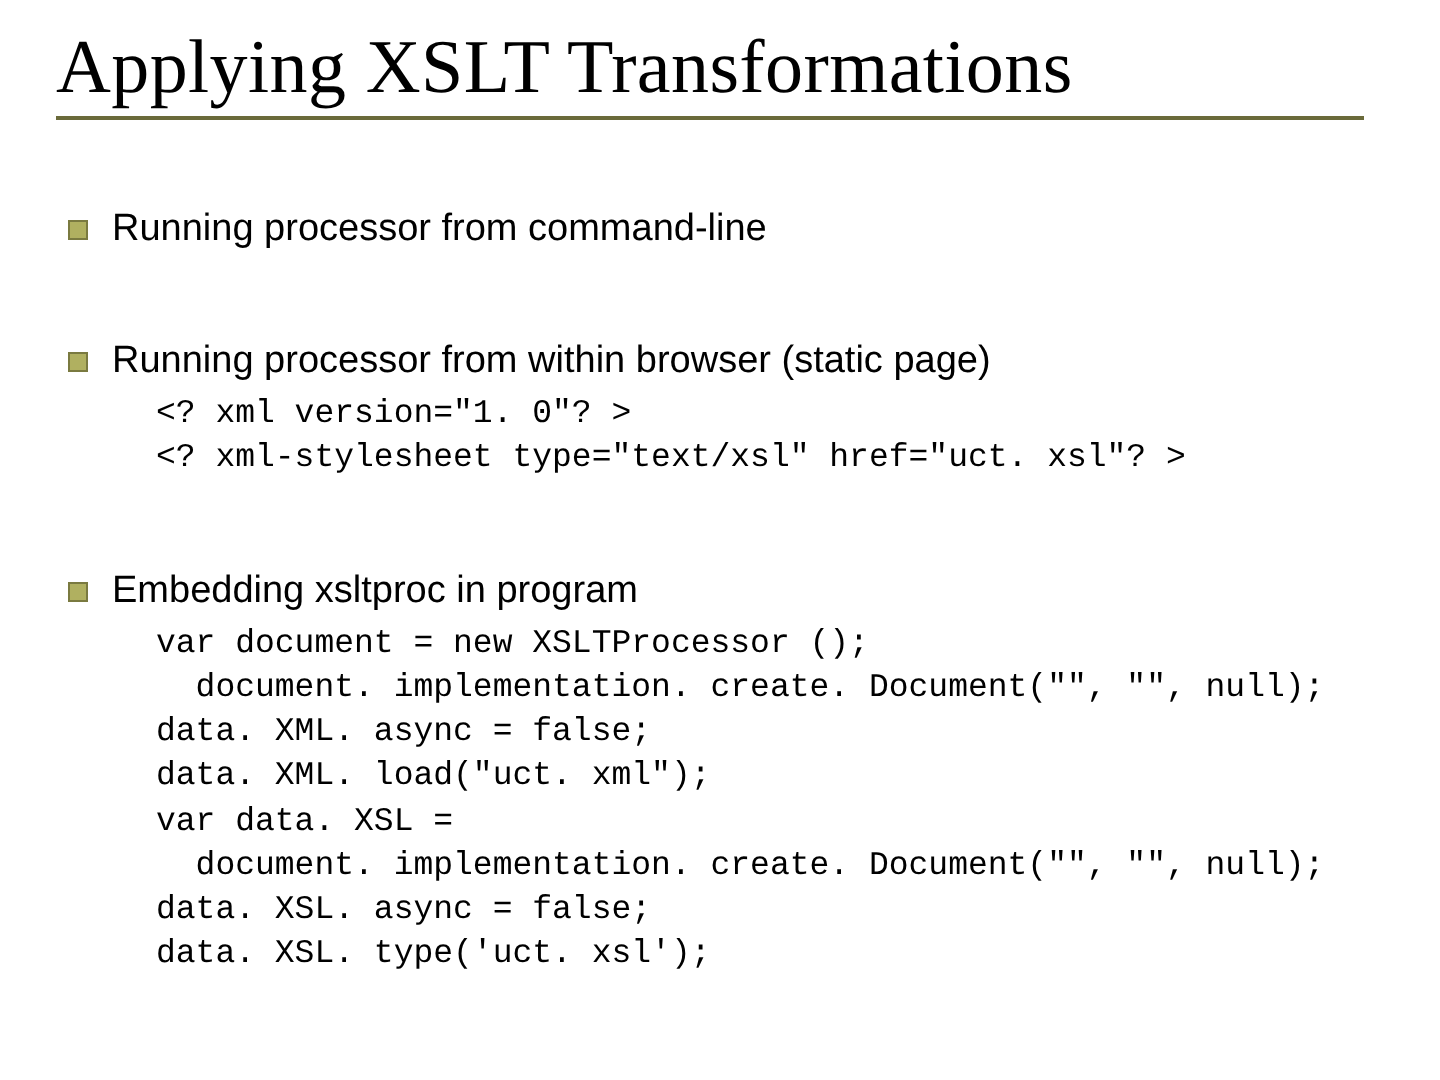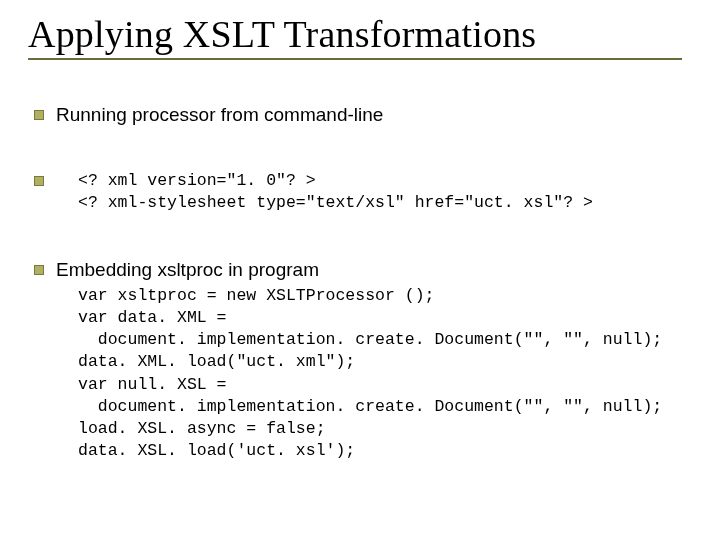--- a/index.html
+++ b/index.html
@@ -92,34 +92,35 @@
   <h1 class="title">Applying XSLT Transformations</h1>
   <hr class="title-rule">
 
   <ul class="top">
 
     <li>
       <span>Running processor from command-line</span>
     </li>
 
     <li>
+      <span>Running processor from within browser (static page)</span>
       <div class="code-block">
         <div>&lt;? xml version="1. 0"? &gt;</div>
         <div>&lt;? xml-stylesheet type="text/xsl" href="uct. xsl"? &gt;</div>
       </div>
     </li>
 
     <li>
       <span>Embedding xsltproc in program</span>
       <div class="code-block">
-        <div>var xsltproc = new XSLTProcessor ();</div>
-        <div>var data. XML =</div>
+        <div>var document = new XSLTProcessor ();</div>
         <div>  document. implementation. create. Document("", "", null);</div>
+        <div>data. XML. async = false;</div>
         <div>data. XML. load("uct. xml");</div>
-        <div>var null. XSL =</div>
+        <div>var data. XSL =</div>
         <div>  document. implementation. create. Document("", "", null);</div>
-        <div>load. XSL. async = false;</div>
-        <div>data. XSL. load('uct. xsl');</div>
+        <div>data. XSL. async = false;</div>
+        <div>data. XSL. type('uct. xsl');</div>
       </div>
     </li>
 
   </ul>
 </div>
 
 </body></html>

